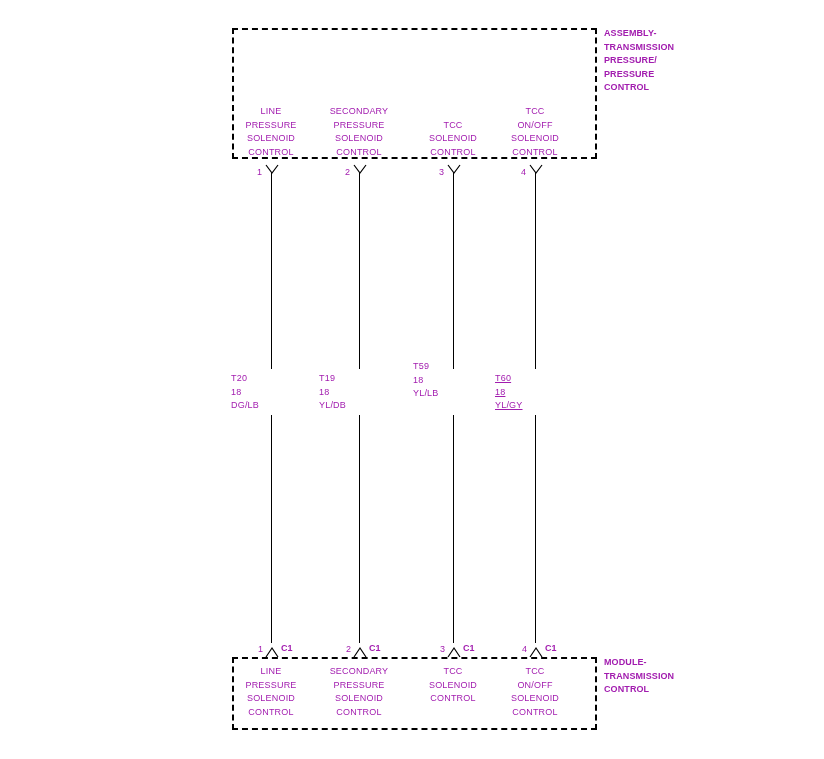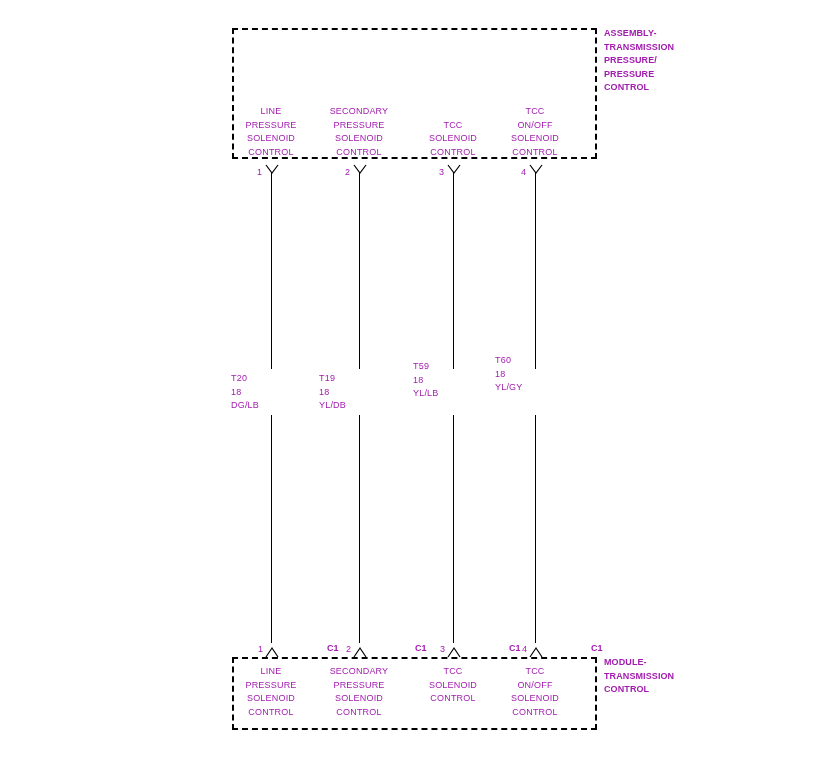--- a/index.html
+++ b/index.html
@@ -72,21 +72,20 @@
     line-height: 10px;
     text-align: right;
     white-space: nowrap;
   }
   .pin-connector-id {
     position: absolute;
     font-size: 9px;
     font-weight: bold;
     line-height: 10px;
     white-space: nowrap;
-    margin-left: 46px;
   }
 
   
   .wire-spec {
     position: absolute;
     font-size: 9px;
     line-height: 13.5px;
     text-align: left;
     white-space: nowrap;
     letter-spacing: 0.2px;
@@ -174,21 +173,21 @@
   <div class="wire-spec" style="left:319px; top:372px; width:80px;">
     <span>T19</span>
     <span>18</span>
     <span>YL/DB</span>
   </div>
   <div class="wire-spec" style="left:413px; top:360px; width:80px;">
     <span>T59</span>
     <span>18</span>
     <span>YL/LB</span>
   </div>
-  <div class="wire-spec" style="left:495px; top:354px; width:80px;">
+  <div class="wire-spec" style="left:495px; top:372px; width:80px;text-decoration:underline;">
     <span>T60</span>
     <span>18</span>
     <span>YL/GY</span>
   </div>
 
   <div class="wire" style="left:271px; top:415px; height:228px;"></div>
   <div class="wire" style="left:359px; top:415px; height:228px;"></div>
   <div class="wire" style="left:453px; top:415px; height:228px;"></div>
   <div class="wire" style="left:535px; top:415px; height:228px;"></div>
 

